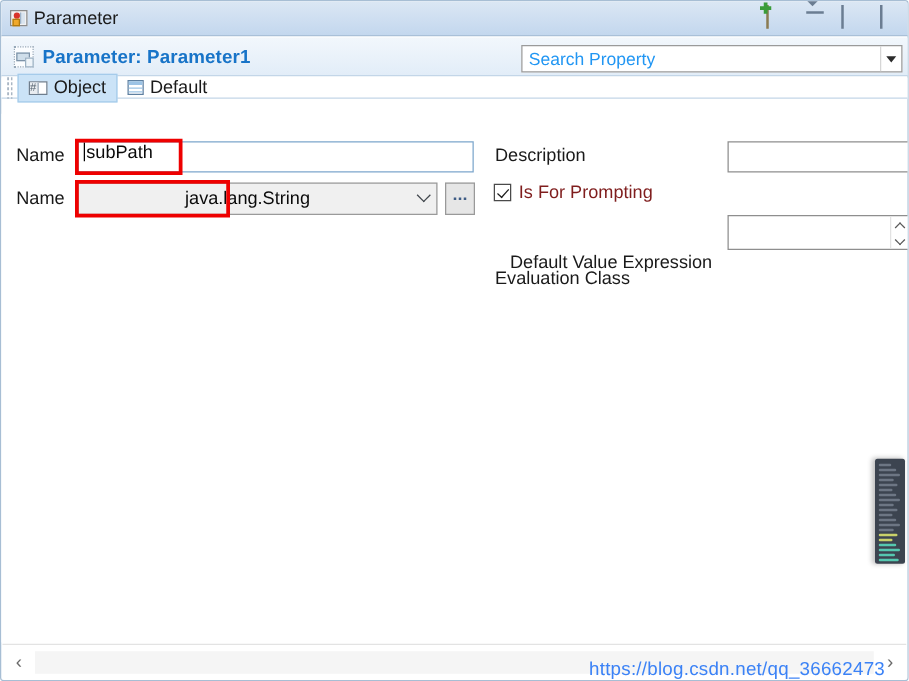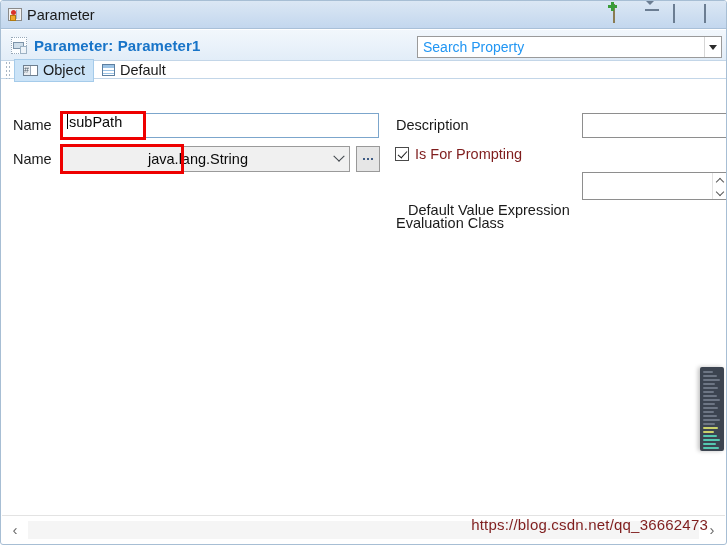--- a/index.html
+++ b/index.html
@@ -409,23 +409,23 @@
     flex: 1; height: 18px;
     background: #f5f5f5;
   }
   .sc-thumb {
     height: 18px; width: 93%;
     background: #cdcdcd;
   }
 
   .watermark {
     position: absolute;
-    right: 18px; bottom: 11px;
+    right: 18px; bottom: 0;
     font-size: 15px;
-    color: #7f1d1d;
+    color: #3b82f6;
     letter-spacing: 0.2px;
     z-index: 35;
     pointer-events: none;
     white-space: nowrap;
   }
 </style>
 </head>
 <body>
 
 <div id="app">

